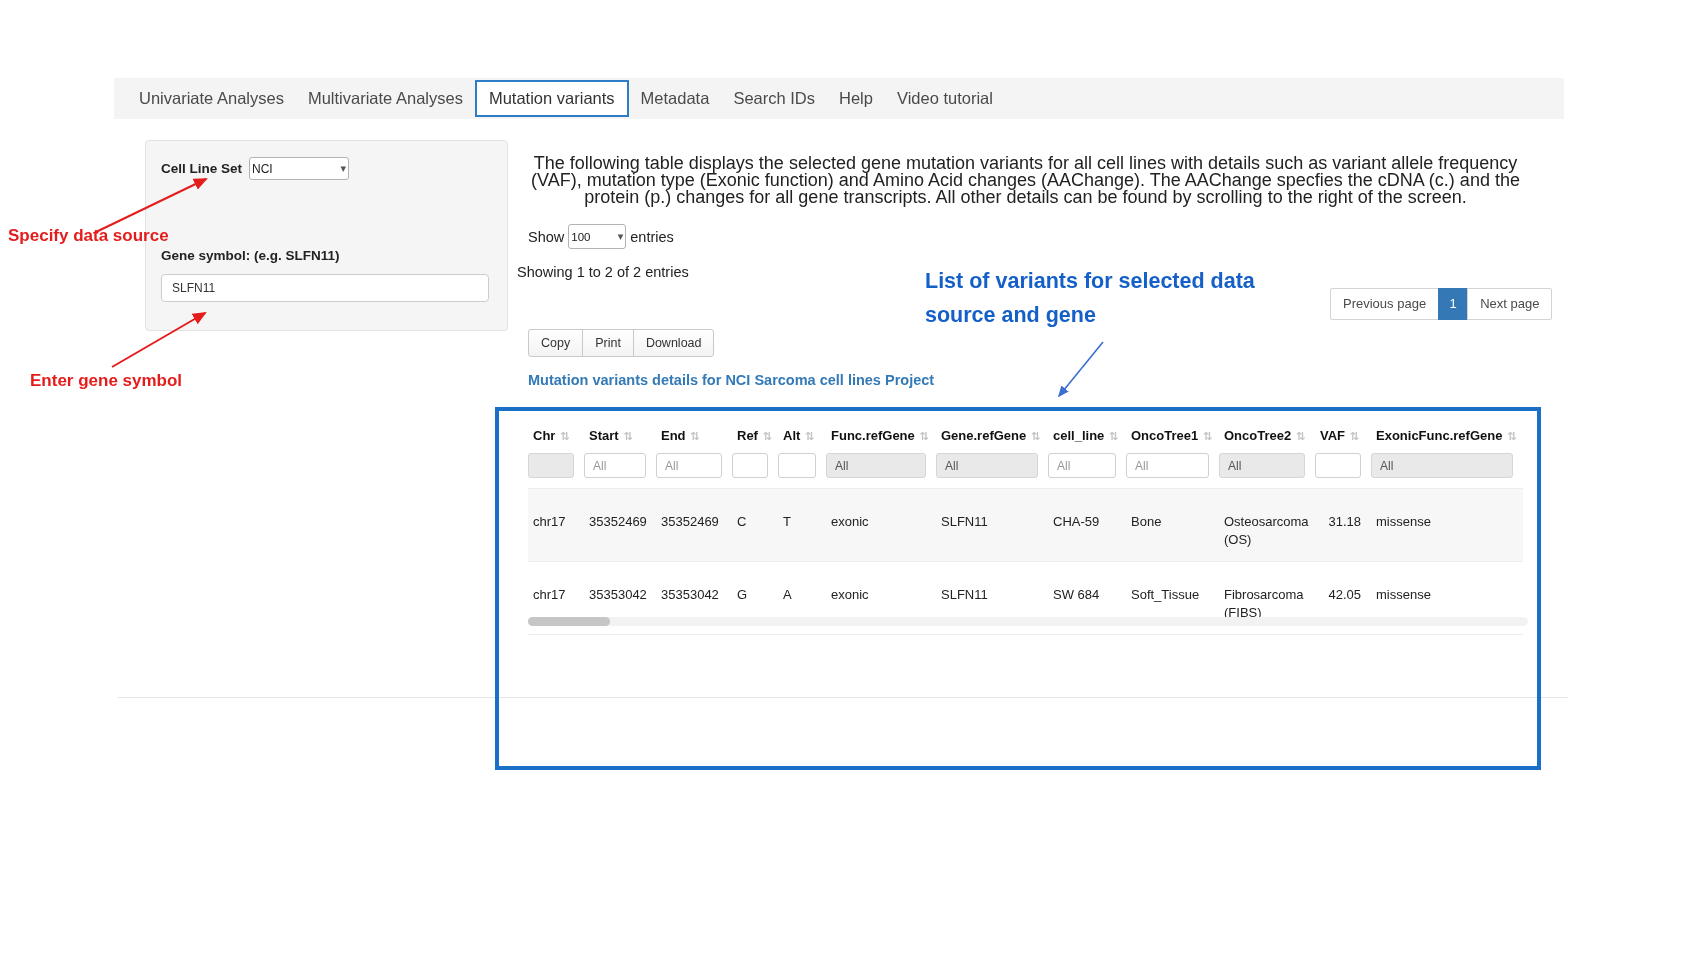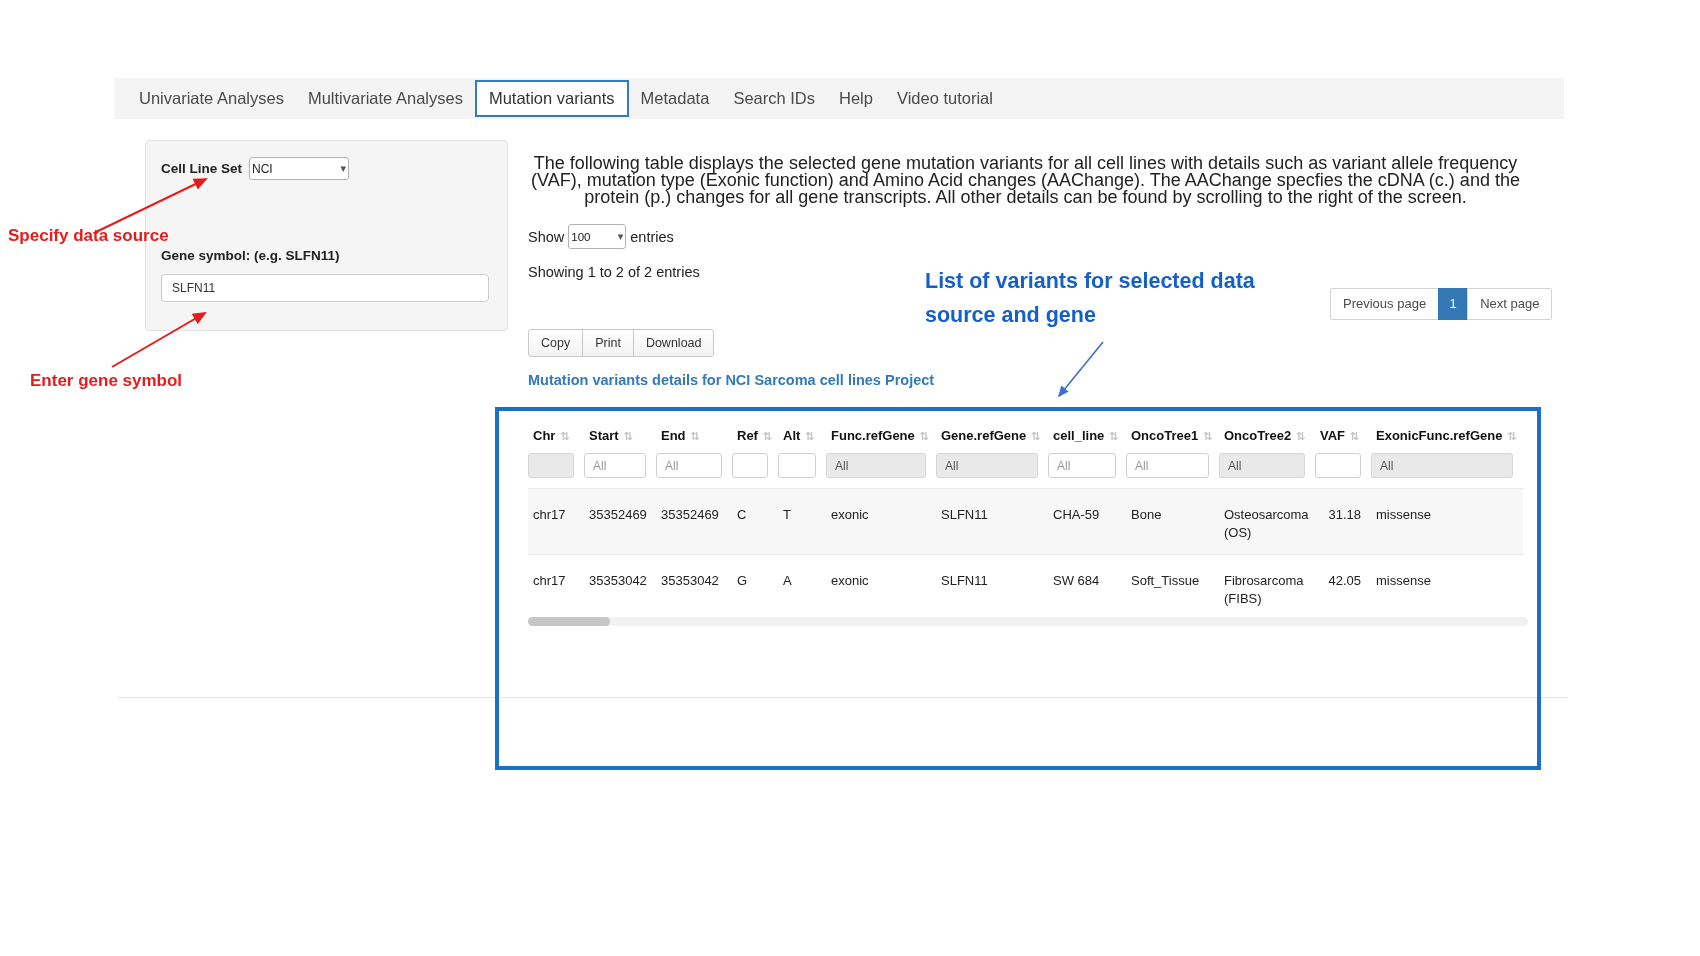--- a/index.html
+++ b/index.html
@@ -64,21 +64,21 @@
   
   .description {
     position: absolute; left: 528px; top: 137px; width: 995px;
     font-size: 18px; line-height: 17px; color: #222; text-align: center;
   }
   .show-row {
     position: absolute; left: 528px; top: 224px; display: flex; align-items: center;
     gap: 4px; font-size: 14.5px; color: #222;
   }
   .fake-select.small { width: 58px; height: 25px; font-size: 11.5px; }
-  .showing-info { position: absolute; left: 528px; top: 264px; font-size: 14.5px; color: #222; }
+  .showing-info { position: absolute; left: 517px; top: 264px; font-size: 14.5px; color: #222; }
 
   .dt-buttons { position: absolute; left: 528px; top: 329px; display: inline-flex; }
   .dtb {
     padding: 6px 12px; font-size: 12.5px; color: #333;
     border: 1px solid #c9c9c9; background: linear-gradient(#ffffff, #f3f3f3);
     font-family: inherit; cursor: pointer; margin-left: -1px;
   }
   .dtb:first-child { border-radius: 3px 0 0 3px; margin-left: 0; }
   .dtb:last-child { border-radius: 0 3px 3px 0; }
 
@@ -112,21 +112,21 @@
   .sort-icon { color: #c3c3c3; font-size: 11px; margin-left: 5px; }
   .dt-filter td { padding: 0 10px 10px 0; }
   .filter-box {
     width: 100%; height: 25px; box-sizing: border-box; border-radius: 3px;
     font-size: 12px; padding: 0 8px; font-family: inherit; color: #555;
   }
   .filter-box.input { background: #fff; border: 1px solid #d0d0d0; }
   .filter-box.select { background: #e9e9e9; border: 1px solid #d6d6d6; }
   .filter-box::placeholder { color: #999; }
   .dtable tbody td {
-    font-size: 13px; color: #222; padding: 17px 6px 12px 5px;
+    font-size: 13px; color: #222; padding: 24px 6px 12px 5px;
     vertical-align: top; line-height: 18px; border-top: 1px solid #ededed; margin-top: 12px;
   }
   .dtable tbody tr:last-child td { border-bottom: 1px solid #ededed; }
   .dtable tbody tr:nth-child(odd) { background: #f7f7f7; }
   .dtable td.num { text-align: right; padding-right: 10px; }
 
   
   .hscroll {
     position: absolute; left: 528px; top: 617px; width: 1000px; height: 9px;
     background: #f2f2f2; border-radius: 5px; z-index: 2;

